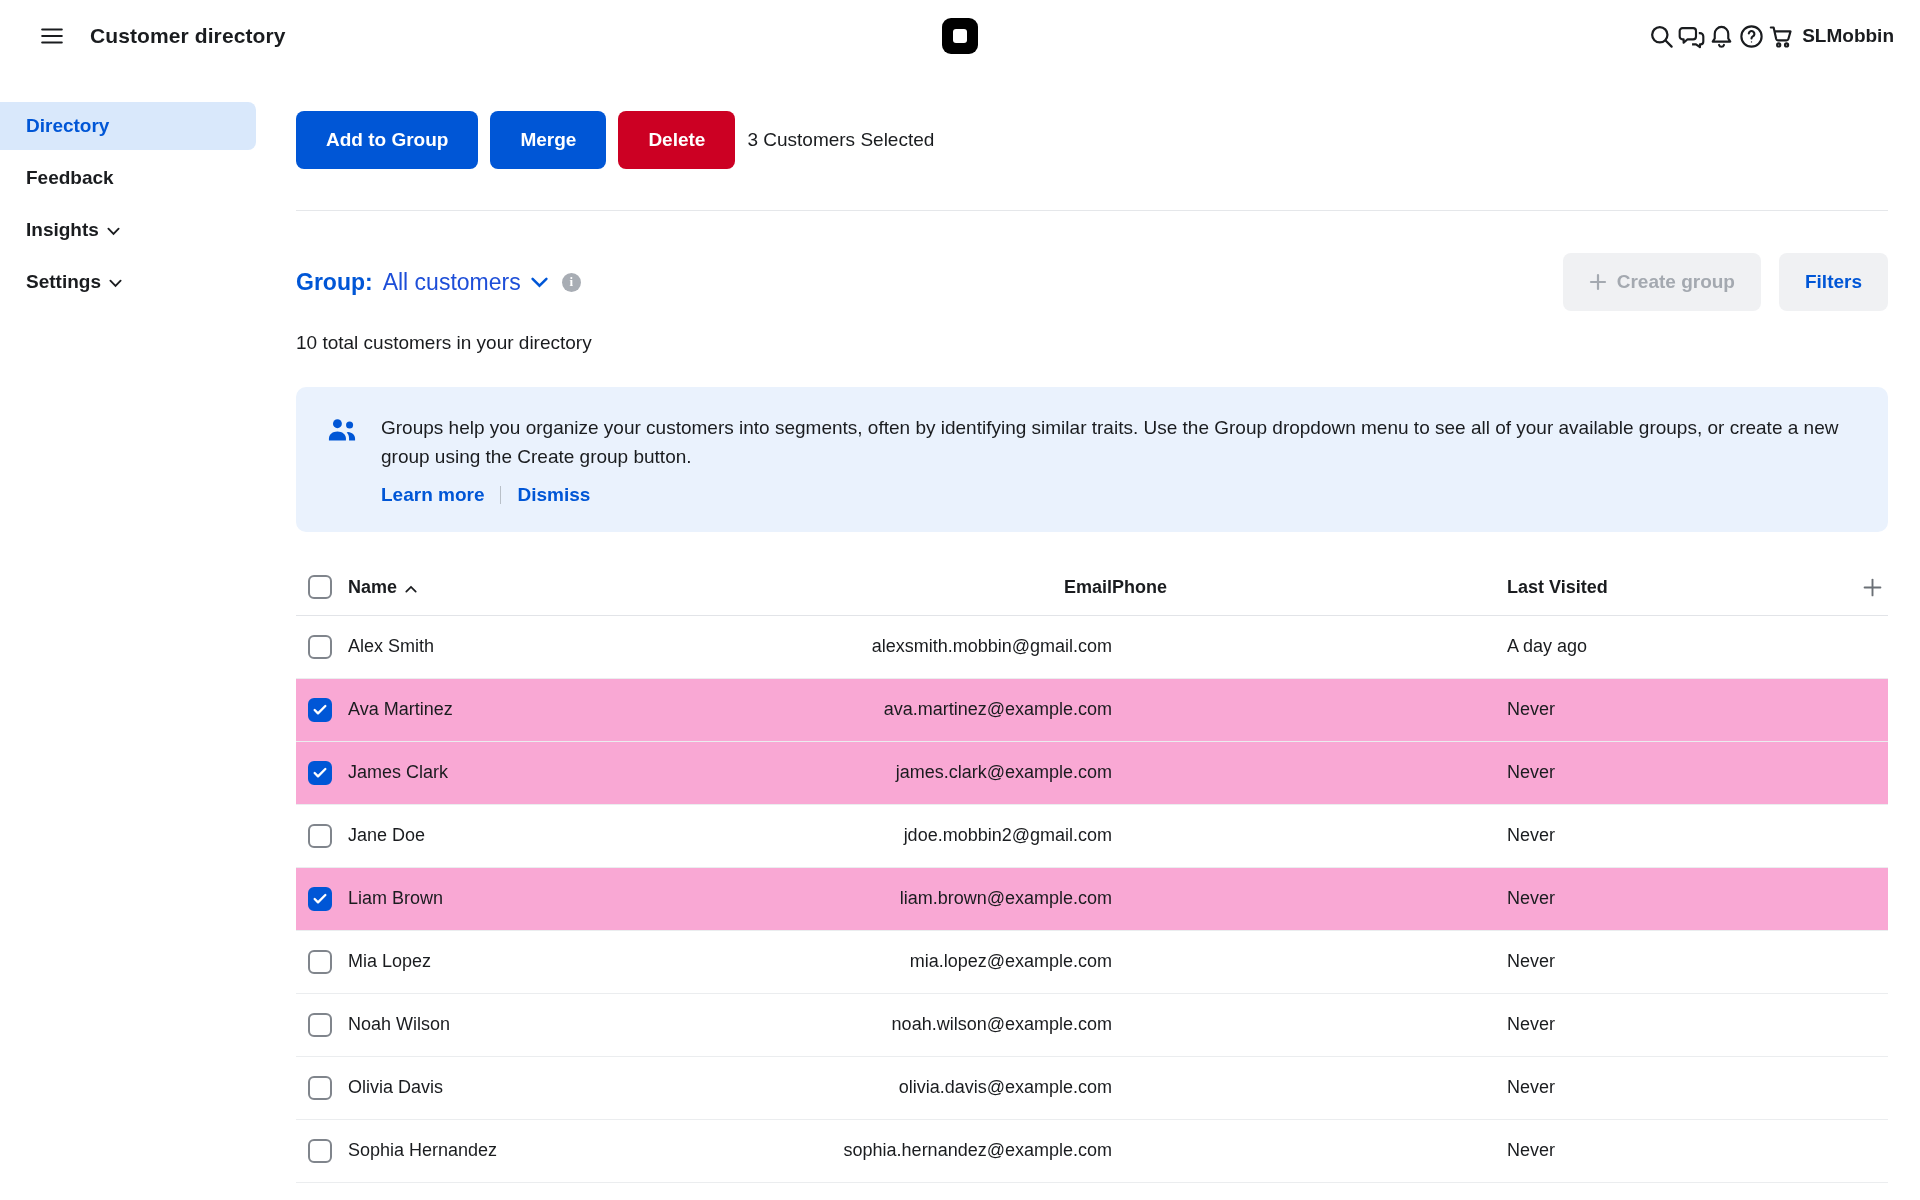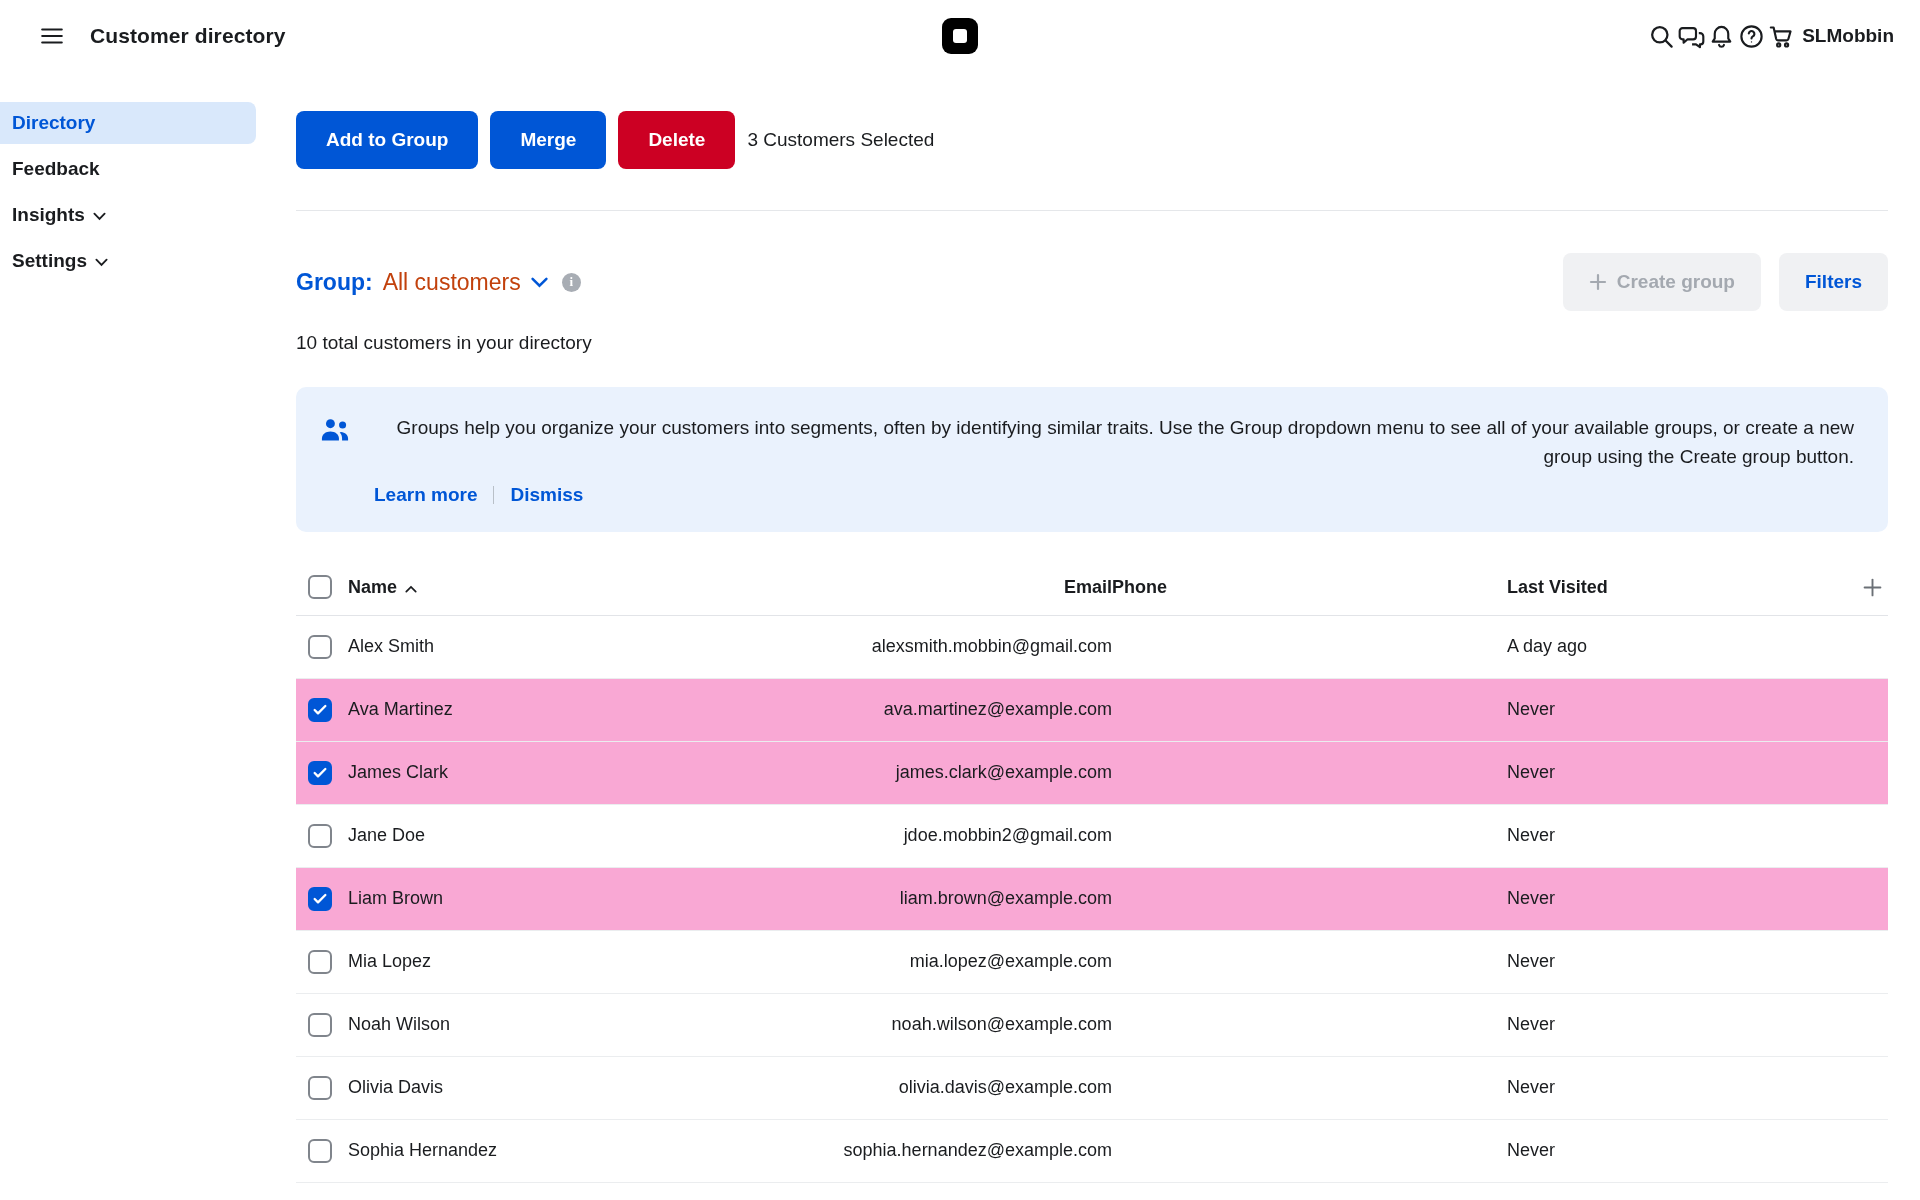--- a/index.html
+++ b/index.html
@@ -31,22 +31,22 @@
   .header-right { margin-left: auto; display: flex; align-items: center; }
   .icon-btn { width: 30px; height: 30px; display:flex; align-items:center; justify-content:center; cursor:pointer; }
   .account-name { font-size: 19px; font-weight: 700; margin-left: 6px; cursor: pointer; }
 
   
   .layout { display: flex; height: 1128px; }
 
   
   .sidebar { width: 256px; flex: 0 0 256px; padding-top: 30px; }
   .sidebar-item {
-    height: 42px; display: flex; align-items: center; gap: 8px;
-    padding: 0 12px; font-size: 19px; font-weight: 700;
+    height: 48px; display: flex; align-items: center; gap: 8px;
+    padding: 0 26px; font-size: 19px; font-weight: 700;
     cursor: pointer; margin-bottom: 4px;
     border-radius: 0 8px 8px 0;
   }
   .sidebar-item.active { background: #d9e8fb; color: #0056d6; }
   .sidebar-item .chev { margin-top: 2px; }
 
   
   .main { flex: 1; padding: 38px 32px 0 40px; }
 
   .toolbar { display: flex; align-items: center; gap: 12px; height: 60px; }
@@ -57,38 +57,38 @@
   }
   .btn-primary { background: #0056d6; color: #fff; }
   .btn-danger { background: #cc0023; color: #fff; }
   .selected-count { font-size: 19px; color: #1a1c1f; }
 
   .rule { margin-top: 40px; border-top: 1px solid #e5e7ea; }
 
   .group-row { margin-top: 42px; display: flex; align-items: center; height: 58px; }
   .group-dropdown { display: flex; align-items: center; gap: 10px; cursor: pointer; background: none; border: none; font-family: inherit; padding: 0; }
   .group-label { font-size: 23px; font-weight: 700; color: #0056d6; }
-  .group-value { font-size: 23px; font-weight: 400; color: #c2410c; }
+  .group-value { font-size: 23px; font-weight: 400; color: #1d4ed8; }
   .info-dot {
     width: 19px; height: 19px; border-radius: 50%; background: #a8adb4;
     color: #fff; font-size: 13px; font-weight: 700; font-family: "Liberation Serif", serif;
     display: flex; align-items: center; justify-content: center;
     margin-left: 14px; cursor: pointer;
   }
   .group-actions { margin-left: auto; display: flex; gap: 18px; }
   .btn-gray { background: #f0f1f3; display: flex; align-items: center; gap: 10px; padding: 0 26px; }
   .btn-create { color: #a4a9b0; cursor: default; }
   .btn-filters { color: #0056d6; }
 
   .total-text { margin-top: 21px; font-size: 19px; }
 
   
   .banner {
     margin-top: 33px; background: #eaf2fd; border-radius: 10px;
-    padding: 26px 22px; display: flex; align-items: flex-start; text-align: right;
+    padding: 26px 29px; display: flex; align-items: flex-start;
   }
   .banner-icon { flex: 0 0 34px; margin-top: 3px; }
   .banner-body { margin-left: 22px; }
   .banner-text { font-size: 19px; line-height: 1.55; max-width: 1480px; }
   .banner-links { margin-top: 12px; display: flex; align-items: center; gap: 16px; }
   .banner-link { font-size: 19px; font-weight: 700; color: #0056d6; text-decoration: none; cursor: pointer; }
   .link-sep { width: 1px; height: 18px; background: #b9c0c8; }
 
   
   .table { margin-top: 28px; }

